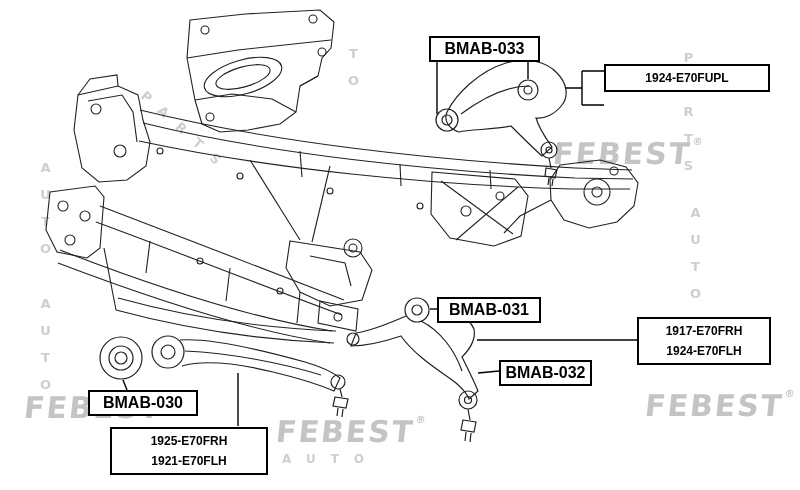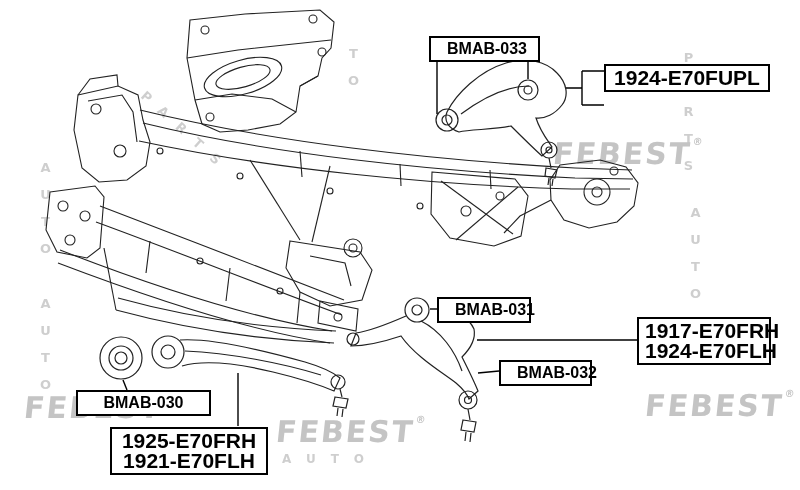--- a/index.html
+++ b/index.html
@@ -12,22 +12,22 @@
   .wm-logo{font-size:30px;letter-spacing:2px;transform:skewX(-6deg);}
   .wm-logo sup{font-size:10px;vertical-align:text-top;}
   .wm-vert{writing-mode:vertical-rl;text-orientation:upright;font-size:13px;
            letter-spacing:12px;color:#c3c3c3;}
   .wm-diag{font-size:13px;letter-spacing:14px;color:#c3c3c3;transform:rotate(42deg);
            transform-origin:left top;}
   .wm-spread{font-size:12px;letter-spacing:15px;color:#c3c3c3;}
   
   .callout{position:absolute;z-index:3;box-sizing:border-box;background:#fff;
            border:2px solid #000;color:#000;font-weight:bold;font-size:16px;
-           text-align:center;padding:2px 16px;line-height:18px;white-space:nowrap;}
-  .callout-2{font-size:21px;line-height:20px;padding:2px 6px;}
+           text-align:center;padding:2px 4px;line-height:18px;white-space:nowrap;}
+  .callout-2{font-size:12px;line-height:20px;padding:2px 6px;}
 </style>
 </head>
 <body>
 
 <div class="stage">
 
   <div class="wm wm-logo" style="left:553px;top:136px"><span>FEBEST</span><sup>®</sup></div>
   <div class="wm wm-logo" style="left:24px;top:390px"><span>FEBEST</span><sup>®</sup></div>
   <div class="wm wm-logo" style="left:276px;top:414px"><span>FEBEST</span><sup>®</sup></div>
   <div class="wm wm-logo" style="left:645px;top:388px"><span>FEBEST</span><sup>®</sup></div>
@@ -157,29 +157,29 @@
       <path d="M238,426 L238,373"></path>
     </g>
   </svg>
 
   <div class="callout" style="left:429px;top:36px;width:111px">BMAB-033</div>
 
   <div class="callout callout-2" style="left:604px;top:64px;width:166px">
     <div>1924-E70FUPL</div>
   </div>
 
-  <div class="callout" style="left:437px;top:297px;width:94px">BMAB-031</div>
+  <div class="callout" style="left:437px;top:297px;width:104px">BMAB-031</div>
 
   <div class="callout callout-2" style="left:637px;top:317px;width:134px">
     <div>1917-E70FRH</div>
     <div>1924-E70FLH</div>
   </div>
 
   <div class="callout" style="left:499px;top:360px;width:93px">BMAB-032</div>
 
-  <div class="callout" style="left:76px;top:390px;width:135px">BMAB-030</div>
+  <div class="callout" style="left:88px;top:390px;width:110px">BMAB-030</div>
 
   <div class="callout callout-2" style="left:110px;top:427px;width:158px">
     <div>1925-E70FRH</div>
     <div>1921-E70FLH</div>
   </div>
 
 </div>
 
 </body></html>

